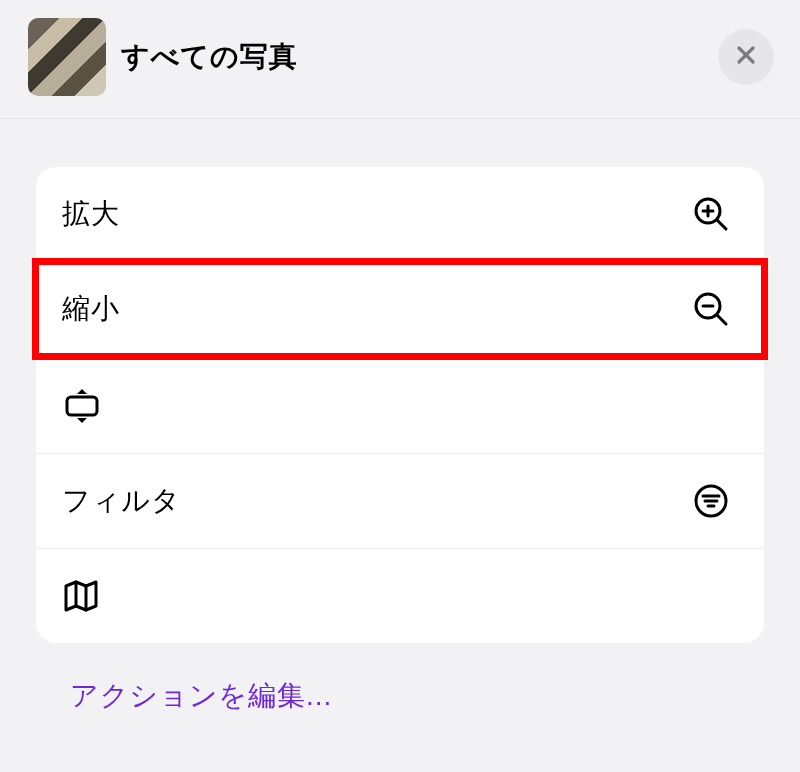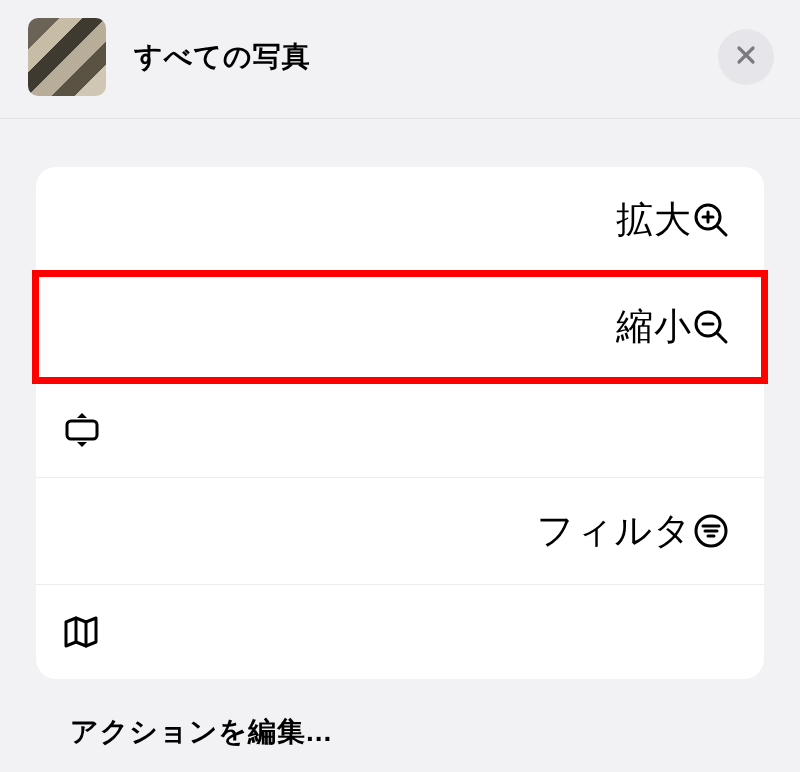--- a/index.html
+++ b/index.html
@@ -21,21 +21,21 @@
     border-radius: 10px;
     background:
       linear-gradient(135deg, #6b6456 0 20%, #c7bca6 20% 35%, #3e3a30 35% 50%,
                       #b7ad98 50% 65%, #5a5344 65% 80%, #cfc6b4 80% 100%);
     background-size: 100% 100%;
     flex: none;
   }
   .title {
     font-size: 28px;
     font-weight: 700;
-    margin-left: 28px;
+    margin-left: 15px;
     letter-spacing: 1px;
   }
   .spacer { flex: 1; }
   .close-btn {
     width: 56px;
     height: 56px;
     border-radius: 50%;
     background: #e6e6ea;
     display: flex;
     align-items: center;
@@ -47,47 +47,45 @@
   .panel {
     margin: 48px 36px 0 36px;
     background: #fff;
     border-radius: 20px;
     overflow: visible;
   }
   .row {
     display: flex;
     align-items: center;
     padding: 28px 34px 28px 26px;
-    font-size: 37px;
+    font-size: 28px;
     letter-spacing: 1px;
     cursor: pointer;
     position: relative;
     border-bottom: 1px solid #ececef;
-    text-align: right;
   }
   .row:last-child { border-bottom: none; }
   .row .label { flex: 1; }
   .row .icon { flex: none; display: flex; align-items: center; justify-content: center; }
   .row .icon svg { display: block; }
 
   .highlight-box {
     position: absolute;
     inset: -4px -4px -4px -4px;
     border: 7px solid #ff0000;
     pointer-events: none;
   }
 
   .edit-link {
     display: block;
     margin: 34px 0 0 70px;
-    color: #000000;
+    color: #6d28d9;
     font-size: 28px;
     letter-spacing: 1px;
     cursor: pointer;
-    font-weight: bold;
   }
 </style>
 </head>
 <body>
 
 <div class="header">
   <div class="thumb"></div>
   <div class="title">すべての写真</div>
   <div class="spacer"></div>
   <div class="close-btn">

